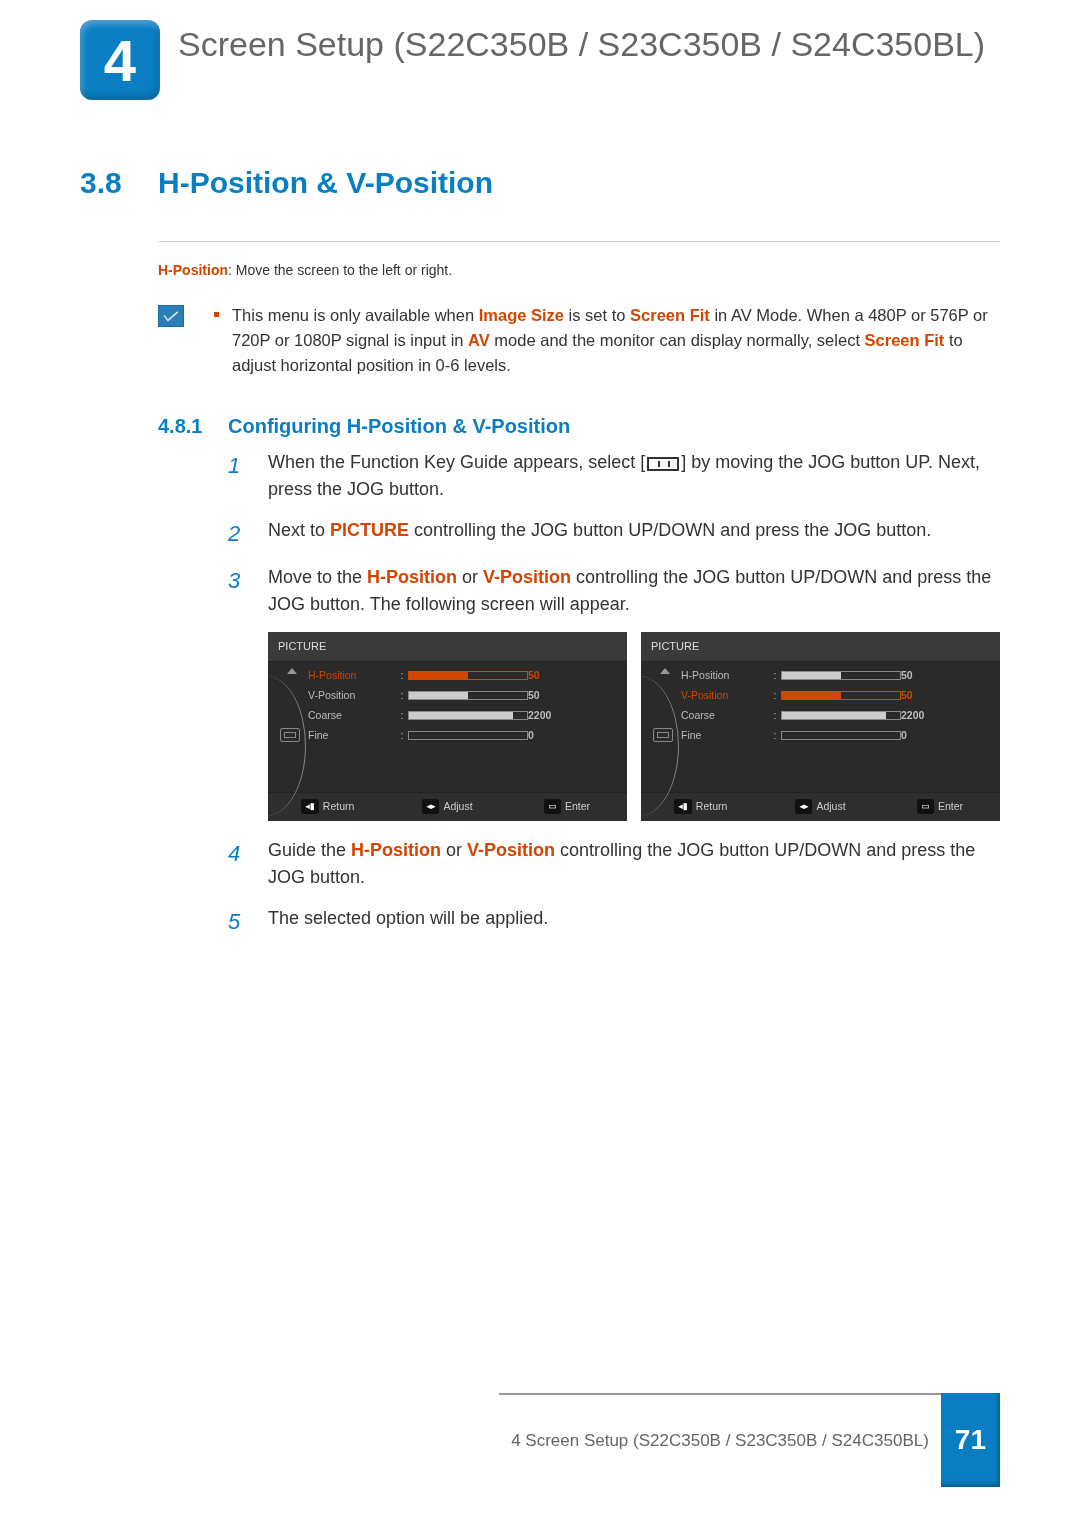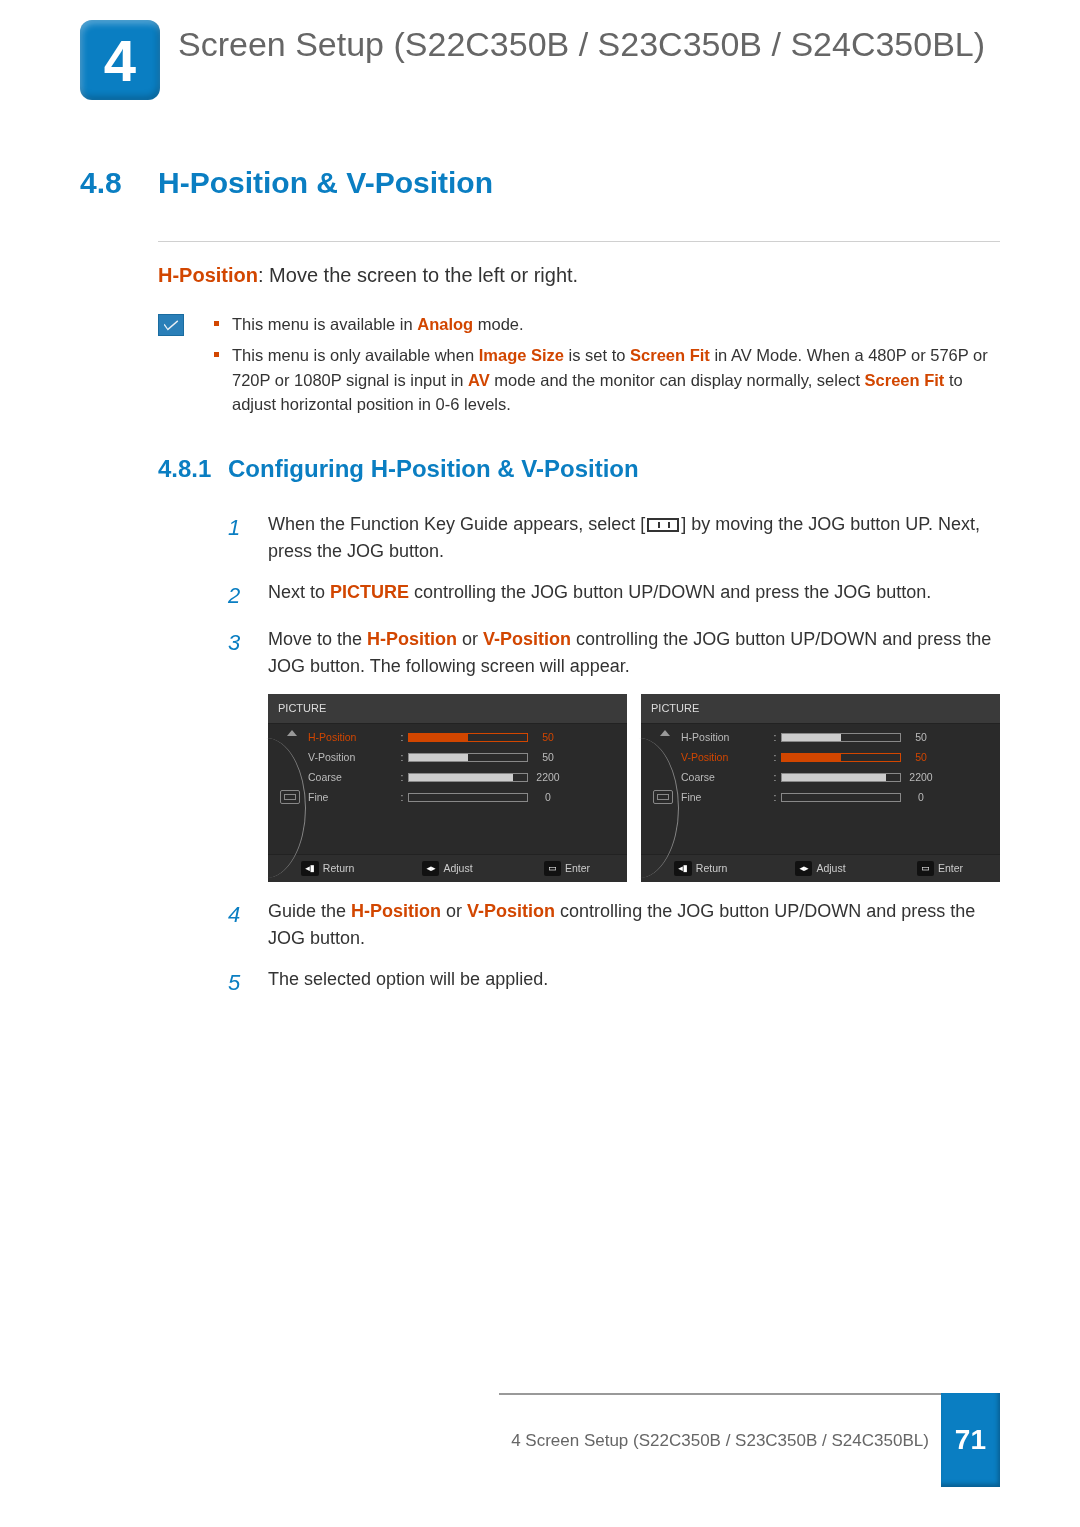--- a/index.html
+++ b/index.html
@@ -34,21 +34,21 @@
     padding-top: 4px;
   }
   .section-heading {
     color: #0a7ec2;
     font-size: 30px;
     font-weight: bold;
     margin-bottom: 36px;
   }
   .section-num-inline { display:inline-block; width: 78px; }
   .indent-body { margin-left: 78px; }
-  .para { margin-bottom: 22px; font-size: 20px; color:#333; }
+  .para { margin-bottom: 22px; font-size: 14px; color:#333; }
   .hl { color: #d24600; font-weight: bold; }
   .note-block { display:flex; margin: 8px 0 28px 0; }
   .note-icon {
     width: 26px; height: 22px;
     background:#2a7fb8;
     border:1px solid #1a6ca0;
     position:relative;
     flex:0 0 26px;
     margin-top:2px;
   }
@@ -56,21 +56,21 @@
     content:""; position:absolute; left:4px; top:4px;
     width:16px; height:12px; background:#e8eef4;
     clip-path: polygon(10% 40%, 30% 80%, 90% 10%, 95% 20%, 30% 95%, 5% 50%);
   }
   .note-list { margin-left: 30px; font-size: 16.5px; }
   .note-list li { list-style:none; position:relative; padding-left:18px; margin-bottom:6px; }
   .note-list li::before{
     content:""; width:5px; height:5px; background:#d24600; position:absolute; left:0; top:9px;
   }
   .subsection-heading {
-    color:#0a7ec2; font-size:24px; font-weight:bold; margin: 22px 0 24px 0;
+    color:#0a7ec2; font-size:20px; font-weight:bold; margin: 22px 0 8px 0;
   }
   .subsection-num { display:inline-block; width:70px; font-style:normal; }
   .steps { margin-left:0; }
   .step { display:flex; margin-bottom:14px; font-size:18px; }
   .step-num {
     color:#0a7ec2; font-style:italic; font-size:22px; font-weight:normal;
     width:40px; flex:0 0 40px; text-align:left;
   }
   .step-text { flex:1; }
   .inline-menu-icon {
@@ -107,21 +107,21 @@
     width:20px; height:14px; border:1px solid #888; border-radius:2px;
     position:absolute; left:4px; top:62px;
   }
   .osd-side-icon::before{ content:""; position:absolute; left:3px; top:3px; right:3px; bottom:3px; border:1px solid #888; }
   .osd-items { flex:1; }
   .osd-item { display:flex; align-items:center; height:20px; font-size:10.5px; }
   .osd-label { width:88px; }
   .osd-colon { width:12px; text-align:center; }
   .osd-bar { width:120px; height:9px; border:1px solid #888; position:relative; }
   .osd-bar-fill { position:absolute; left:0; top:0; bottom:0; background:#ccc; }
-  .osd-val { width:44px; text-align:center; padding-right:4px; }
+  .osd-val { width:44px; text-align:left; padding-right:4px;font-weight:bold; }
   .osd-item.active .osd-label, .osd-item.active .osd-val { color:#d24600; }
   .osd-item.active .osd-bar { border-color:#d24600; }
   .osd-item.active .osd-bar-fill { background:#d24600; }
   .osd-footer { display:flex; border-top:1px solid #222; background:#2e2e2e; }
   .osd-fbtn { flex:1; text-align:center; padding:6px 0; font-size:10.5px; color:#ccc; display:flex; align-items:center; justify-content:center; gap:4px; }
   .osd-ficon { display:inline-block; background:#111; color:#fff; font-size:9px; padding:1px 4px; border-radius:2px; min-width:14px; }
   
   .page-footer {
     position:absolute; bottom:40px; right:80px;
     display:flex; align-items:stretch; font-size:17px; color:#666;
@@ -138,36 +138,33 @@
 <body>
 
 <div class="page">
 
   <div class="header">
     <div class="chapter-box">4</div>
     <div class="chapter-title">Screen Setup (S22C350B / S23C350B / S24C350BL)</div>
   </div>
 
   <div class="section-heading">
-    <span class="section-num-inline">4.8</span><span>H-Position &amp; V-Position</span>
+    <span class="section-num-inline">3.8</span><span>H-Position &amp; V-Position</span>
   </div>
 
   <div class="indent-body">
     <hr class="hairline">
 
     <p class="para">
       <span class="hl">H-Position</span><span>: Move the screen to the left or right.</span>
     </p>
 
     <div class="note-block">
       <div class="note-icon"></div>
       <ul class="note-list">
-        <li>
-          <span>This menu is available in </span><span class="hl">Analog</span><span> mode.</span>
-        </li>
         <li>
           <span>This menu is only available when </span><span class="hl">Image Size</span><span> is set to </span><span class="hl">Screen Fit</span><span> in AV Mode. When a 480P or 576P or 720P or 1080P signal is input in </span><span class="hl">AV</span><span> mode and the monitor can display normally, select </span><span class="hl">Screen Fit</span><span> to adjust horizontal position in 0-6 levels.</span>
         </li>
       </ul>
     </div>
   </div>
 
   <div class="subsection-heading" style="margin-left:78px;">
     <span class="subsection-num">4.8.1</span><span>Configuring H-Position &amp; V-Position</span>
   </div>

